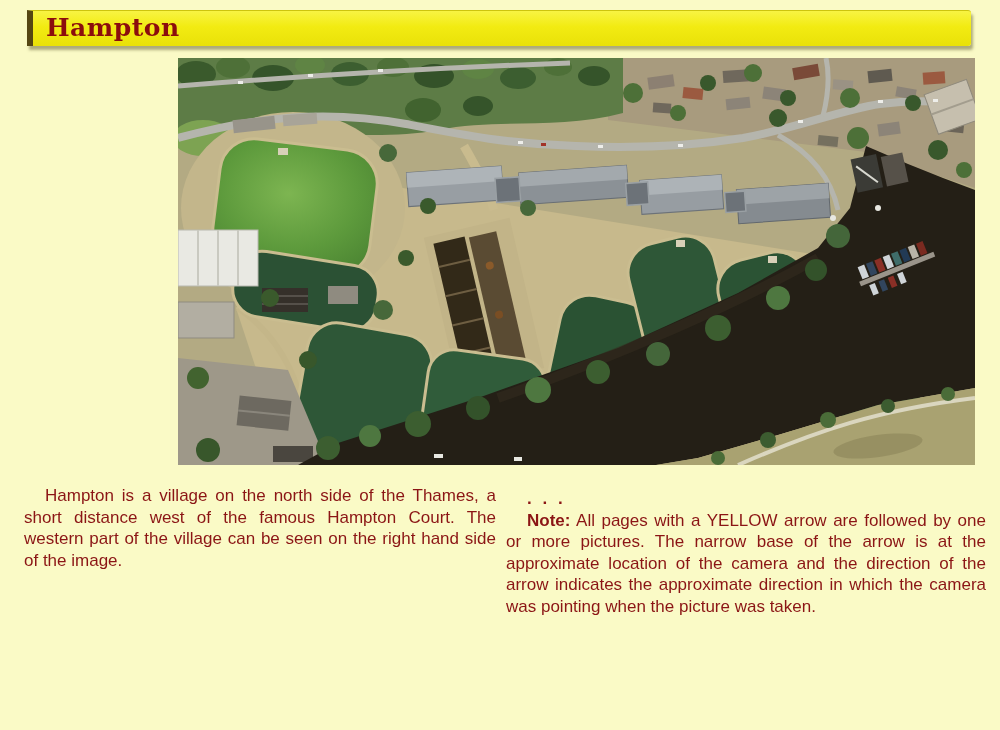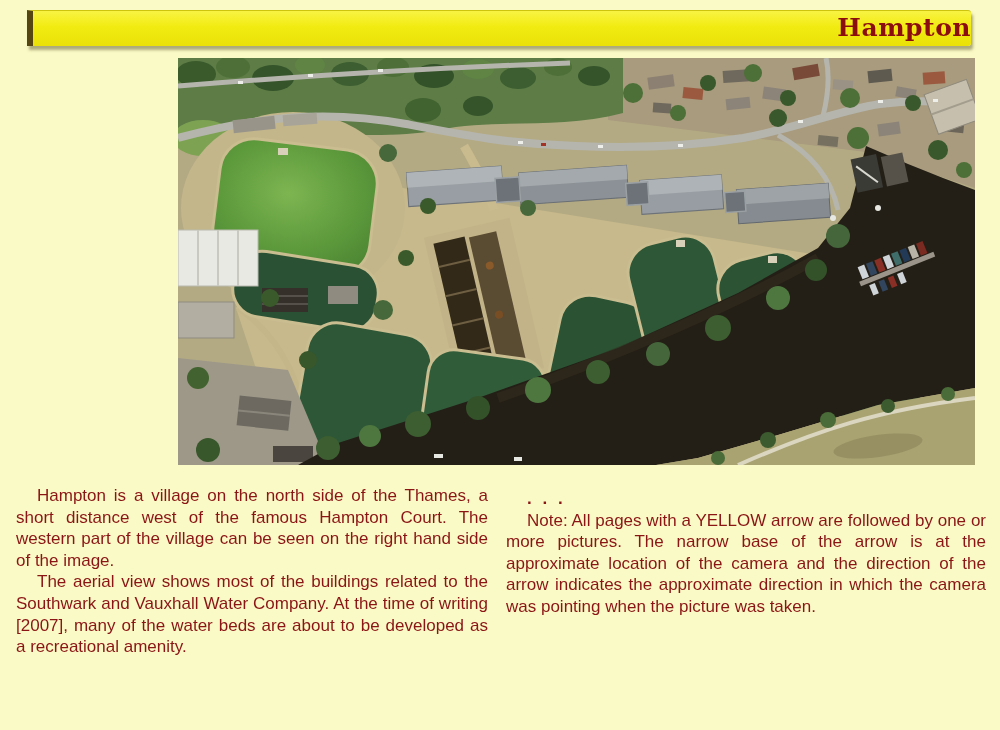--- a/index.html
+++ b/index.html
@@ -9,46 +9,45 @@
     font-family:"Liberation Sans",sans-serif;
   }
   
   .header-bar{
     position:absolute;left:27px;top:10px;width:938px;height:35px;
     background:linear-gradient(180deg,#f8f343 0%,#f2eb12 45%,#e9e108 100%);
     border-left:6px solid #554612;
     border-top:1px solid #cdc40d;
     border-radius:0 3px 3px 0;
     box-shadow:2px 4px 3px rgba(110,105,60,.55);
-    text-align:right;
   }
   .header-bar .title{
     display:inline-block;
     font-family:"DejaVu Serif",serif;
     font-weight:bold;font-size:25px;line-height:34px;
     color:#8b0d0d;padding-left:13px;letter-spacing:.5px;
   }
   
   .photo{
     position:absolute;left:178px;top:58px;width:797px;height:407px;
     overflow:hidden;
   }
   .photo svg{display:block;}
   
   .col{position:absolute;top:485px;}
-  .col-left{left:16px;width:472px;}
+  .col-left{left:24px;width:472px;}
   .col-right{left:506px;width:480px;}
   .col p{
     margin:0;text-indent:21px;text-align:justify;
     font-size:17px;line-height:21.6px;color:#8b1515;
   }
   .col p.separator{
     font-weight:bold;letter-spacing:3px;margin-top:3px;text-indent:21px;
   }
-  .col p b{font-weight:normal;}
+  .col p b{font-weight:bold;}
 </style>
 </head>
 <body style="background: rgb(250, 250, 198);">
 
 <div class="header-bar">
   <span class="title">Hampton</span>
 </div>
 
 <div class="photo">
 <svg viewBox="0 0 797 407" width="797" height="407" xmlns="http://www.w3.org/2000/svg">
@@ -288,19 +287,18 @@
     <rect x="620" y="62" width="5" height="3"></rect>
     <rect x="700" y="42" width="5" height="3"></rect>
     <rect x="755" y="41" width="5" height="3"></rect>
   </g>
   <rect x="363" y="85" width="5" height="3" fill="#a23328"></rect>
 </svg>
 </div>
 
 <div class="col col-left">
   <p>Hampton is a village on the north side of the Thames, a short distance west of the famous Hampton Court. The western part of the village can be seen on the right hand side of the image.</p>
-  <p>The aerial view shows most of the buildings related to the Southwark and Vauxhall Water Company. At the time of writing [2007], many of the water beds are about to be developed as a recreational amenity.</p>
 </div>
 
 <div class="col col-right">
   <p class="separator">. . .</p>
   <p><b>Note:</b> <span>All pages with a YELLOW arrow are followed by one or more pictures. The narrow base of the arrow is at the approximate location of the camera and the direction of the arrow indicates the approximate direction in which the camera was pointing when the picture was taken.</span></p>
 </div>
 
 </body></html>

